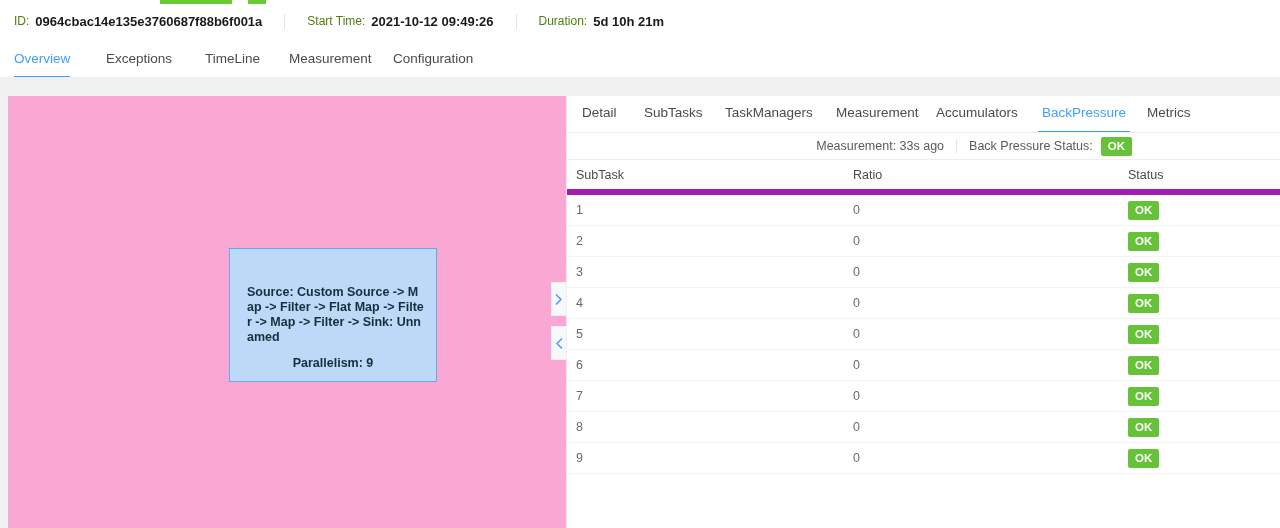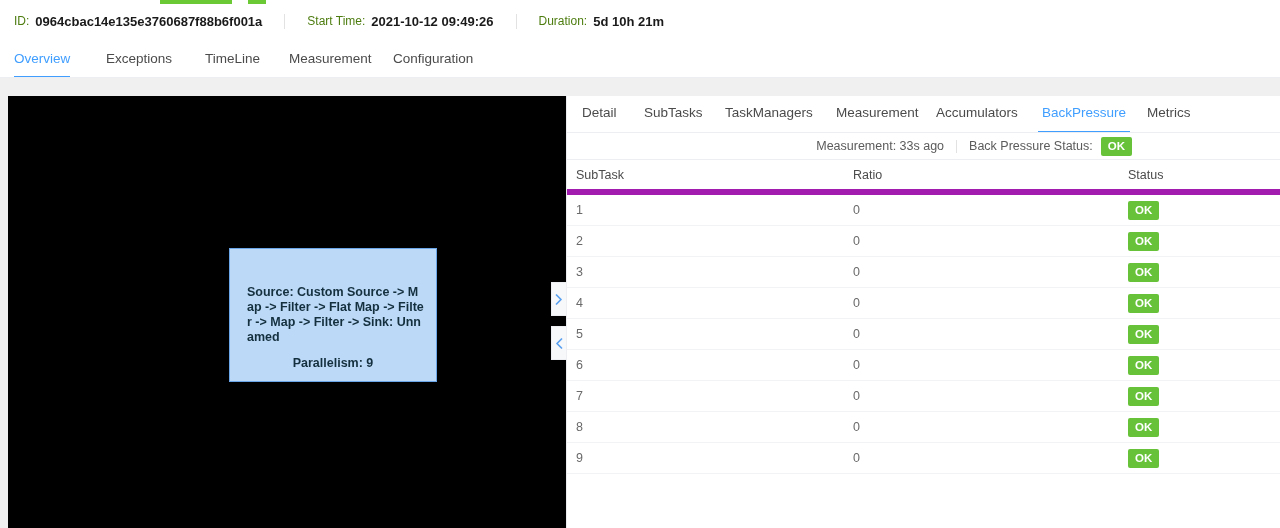--- a/index.html
+++ b/index.html
@@ -34,21 +34,21 @@
   .maintabs .tab.active:after{content:"";position:absolute;left:0;right:0;bottom:0;
                  height:2px;background:#409eff;}
   .hairline{position:absolute;top:77px;left:0;width:1280px;height:1px;background:#eceef1;}
 
   
   .gutter{position:absolute;top:78px;left:0;width:1280px;height:18px;background:#f0f0f0;}
   .gutter-left{position:absolute;top:78px;left:0;width:8px;height:450px;background:#f0f0f0;}
 
   
   .graphpane{position:absolute;top:96px;left:8px;width:558px;height:432px;
-             background:#000000;overflow:hidden;}
+             background:#f9a8d4;overflow:hidden;}
   .node{position:absolute;left:221px;top:152px;width:208px;height:134px;
         background:#bcd9f7;border:1px solid #6aa6e8;box-sizing:border-box;}
   .node .ntext{position:absolute;left:17px;top:36px;width:177px;
         font-size:12.5px;line-height:15px;color:#14303f;font-weight:bold;
         word-break:break-all;}
   .node .npar{position:absolute;left:0;right:0;top:107px;text-align:center;
         font-size:12.5px;color:#14303f;font-weight:bold;}
 
   
   .divider{position:absolute;top:96px;left:566px;width:1px;height:432px;background:#e9ebee;}

